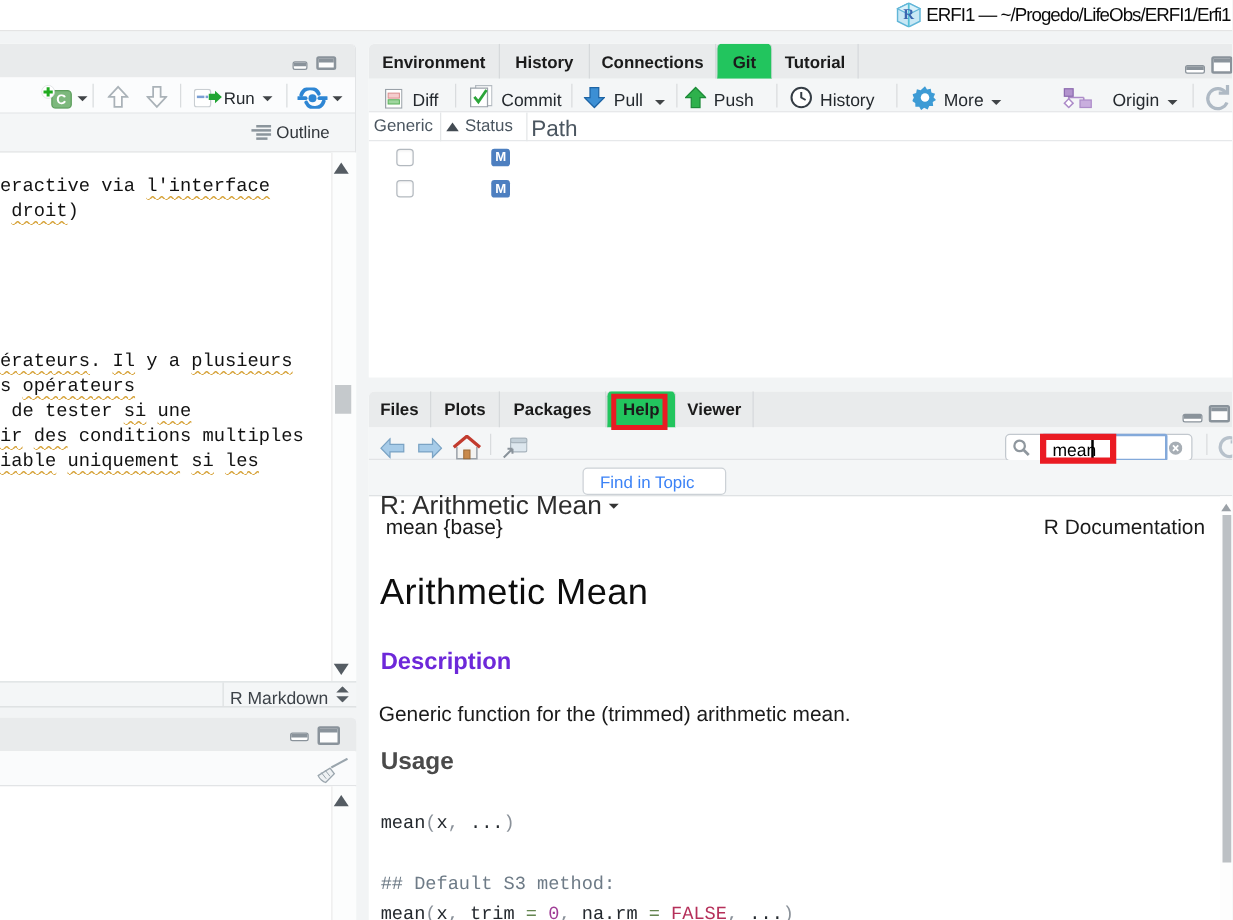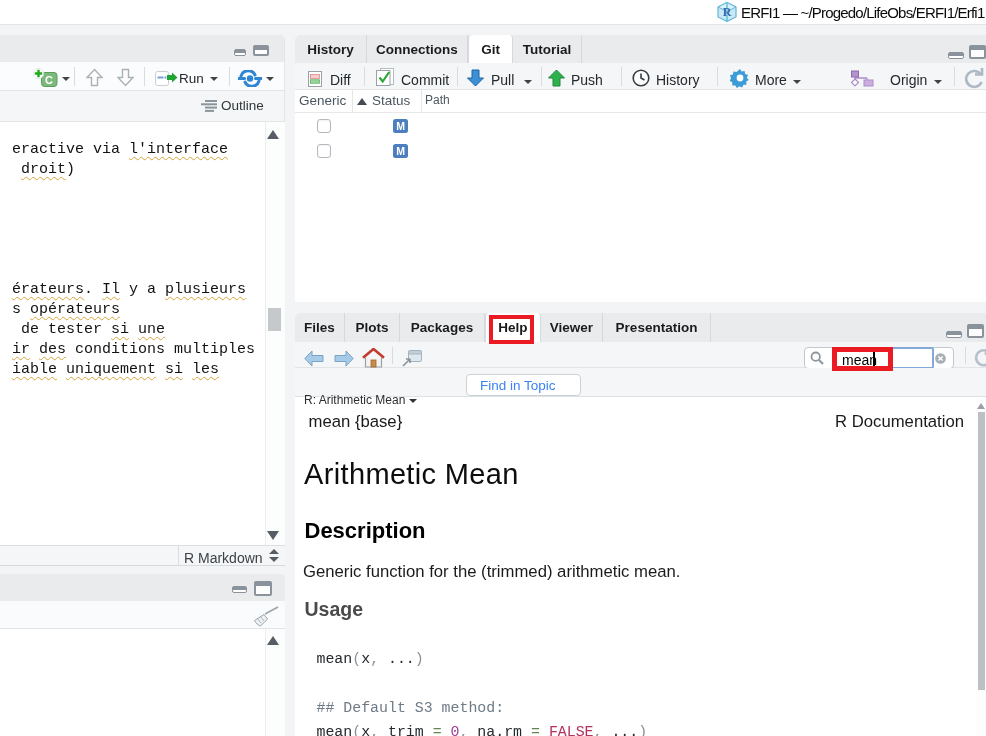--- a/index.html
+++ b/index.html
@@ -1,23 +1,23 @@
 <!DOCTYPE html>
 <html><head>
 <meta charset="utf-8">
 <style>
   * { margin:0; padding:0; box-sizing:border-box; }
   html,body { width:986px; height:736px; overflow:hidden; }
   body { background:#f2f4f5; font-family:"Liberation Sans",sans-serif; position:relative; }
   .abs { position:absolute; }
-  .mono { font-family:"Liberation Mono",monospace;padding-left:12px; }
+  .mono { font-family:"Liberation Mono",monospace; }
   .sp { text-decoration:underline; text-decoration-style:wavy; text-decoration-color:#d7a43c; text-decoration-thickness:1px; text-underline-offset:2.5px; }
   .tabbar { background:#e9ebec; }
   .tab { float:left; height:100%; font-size:13.5px; font-weight:bold; color:#1b1b1b; text-align:center; border-right:1px solid #d6d9db; line-height:29px; }
-  .tab.active { background:#ffffff; border-right:1px solid #d6d9db; border-left:1px solid #d6d9db; border-radius:4px 4px 0 0; }
+  .tab.active { background:#22c55e; border-right:1px solid #d6d9db; border-left:1px solid #d6d9db; border-radius:4px 4px 0 0; }
   .toolbar { background:#f4f6f7; border-bottom:1px solid #e2e4e6; }
   .tsep { position:absolute; width:1px; background:#d9dcde; }
   .lbl { font-size:14px; color:#24292e; }
   .caret { display:inline-block; width:0; height:0; border-left:4px solid transparent; border-right:4px solid transparent; border-top:4px solid #404447; vertical-align:middle; }
   .minbtn { position:absolute; height:7px; border:1px solid #8a939b; border-radius:2px; background:#fff; }
   .minbtn:before { content:""; position:absolute; left:0; top:0; right:0; height:3px; background:#8a939b; }
   .maxbtn { position:absolute; border:2px solid #8a939b; border-radius:2px; background:#fdfdfd; }
   .maxbtn:before { content:""; position:absolute; left:0; top:0; right:0; height:3px; background:#8a939b; }
 </style>
 </head>
@@ -122,20 +122,21 @@
     <line x1="14" y1="8" x2="27" y2="1" stroke="#9aa5ad" stroke-width="1.6"></line>
     <path d="M13 8.5 l3.5 4.5 -7 7 c-2-0.5-5-3-6-5.5 z" fill="#eef1f3" stroke="#9aa5ad" stroke-width="1"></path>
     <path d="M6 12 l4 5 M9 10 l4 5" stroke="#9aa5ad" stroke-width="0.8"></path>
   </svg>
 </div>
 <div class="abs" style="left:265px;top:629px;width:20px;height:107px;background:#fcfdfd;border-left:1px solid #ececec;"></div>
 <div class="abs" style="left:267px;top:636px;width:0;height:0;border-left:6.5px solid transparent;border-right:6.5px solid transparent;border-bottom:9px solid #555c63;"></div>
 
 <div class="abs" style="left:295px;top:35px;width:691px;height:267px;background:#ffffff;border-radius:5px 0 0 0;overflow:hidden;">
   <div class="abs tabbar" style="left:0;top:0;width:691px;height:28px;">
+    <div class="tab" style="width:105px;">Environment</div>
     <div class="tab" style="width:72px;">History</div>
     <div class="tab" style="width:101px;">Connections</div>
     <div class="tab active" style="width:45px;">Git</div>
     <div class="tab" style="width:69px;">Tutorial</div>
   </div>
   <div class="minbtn" style="left:653px;top:17px;width:16px;"></div>
   <div class="maxbtn" style="left:674px;top:10px;width:17px;height:14px;"></div>
   <div class="abs toolbar" style="left:0;top:28px;width:691px;height:27px;"></div>
 
   <svg class="abs" style="left:12.5px;top:36px;" width="14" height="16" viewBox="0 0 14 16">
@@ -195,36 +196,35 @@
     <path d="M17.5 6 A 8 8 0 1 0 18.6 14" fill="none" stroke="#aeb9c4" stroke-width="2.6"></path>
     <path d="M12 6.5 h7 v-6.5" fill="none" stroke="#aeb9c4" stroke-width="2.6"></path>
   </svg>
 
   <div class="abs" style="left:0;top:55px;width:691px;height:23px;background:#fff;border-bottom:1px solid #e6e8ea;"></div>
   <div class="abs" style="left:57px;top:55px;width:1px;height:23px;background:#e4e6e8;"></div>
   <div class="abs" style="left:126px;top:55px;width:1px;height:23px;background:#e4e6e8;"></div>
   <div class="abs" style="left:4px;top:58px;font-size:13.5px;color:#4b5660;">Generic</div>
   <div class="abs" style="left:62px;top:63px;width:0;height:0;border-left:5px solid transparent;border-right:5px solid transparent;border-bottom:7px solid #434b53;"></div>
   <div class="abs" style="left:77px;top:58px;font-size:13.5px;color:#4b5660;">Status</div>
-  <div class="abs" style="left:130px;top:58px;font-size:12px;color:#4b5660;">Path</div>
+  <div class="abs" style="left:130px;top:58px;font-size:18px;color:#4b5660;">Path</div>
 
   <div class="abs" style="left:22px;top:83.5px;width:14px;height:14px;background:#fff;border:1px solid #b3b9bf;border-radius:3px;box-shadow:inset 0 1px 2px rgba(0,0,0,0.06);"></div>
   <div class="abs" style="left:98px;top:84px;width:15px;height:14px;background:#4d7fc0;border-radius:2.5px;color:#fff;font-size:10.5px;font-weight:bold;text-align:center;line-height:14px;">M</div>
   <div class="abs" style="left:22px;top:108.5px;width:14px;height:14px;background:#fff;border:1px solid #b3b9bf;border-radius:3px;box-shadow:inset 0 1px 2px rgba(0,0,0,0.06);"></div>
   <div class="abs" style="left:98px;top:109px;width:15px;height:14px;background:#4d7fc0;border-radius:2.5px;color:#fff;font-size:10.5px;font-weight:bold;text-align:center;line-height:14px;">M</div>
 </div>
 
 <div class="abs" style="left:295px;top:313px;width:691px;height:423px;background:#ffffff;border-radius:5px 0 0 0;overflow:hidden;">
   <div class="abs tabbar" style="left:0;top:0;width:691px;height:29px;">
     <div class="tab" style="width:50px;line-height:30px;">Files</div>
     <div class="tab" style="width:55px;line-height:30px;">Plots</div>
     <div class="tab" style="width:85px;line-height:30px;">Packages</div>
     <div class="tab active" style="width:56px;line-height:30px;">Help</div>
     <div class="tab" style="width:62px;line-height:30px;">Viewer</div>
-    <div class="tab" style="width:108px;line-height:30px;">Presentation</div>
   </div>
   <div class="minbtn" style="left:651px;top:18px;width:16px;"></div>
   <div class="maxbtn" style="left:672px;top:11px;width:17px;height:14px;"></div>
   <div class="abs toolbar" style="left:0;top:29px;width:691px;height:26px;"></div>
 
   <svg class="abs" style="left:9px;top:37px;" width="20" height="17" viewBox="0 0 20 17">
     <path d="M8 1 v4.5 h11 v6 H8 V16 L0.8 8.5 Z" fill="#a6cbe8" stroke="#7aa3c4" stroke-width="1"></path>
   </svg>
   <svg class="abs" style="left:39px;top:37px;" width="20" height="17" viewBox="0 0 20 17">
     <path d="M12 1 v4.5 H1 v6 h11 V16 L19.2 8.5 Z" fill="#a6cbe8" stroke="#7aa3c4" stroke-width="1"></path>
@@ -257,29 +257,29 @@
     <path d="M4 4 L9 9 M9 4 L4 9" stroke="#fff" stroke-width="1.7"></path>
   </svg>
   <div class="tsep" style="left:670px;top:34px;height:17px;"></div>
 
   <svg class="abs" style="left:678px;top:34px;" width="22" height="21" viewBox="0 0 22 21">
     <path d="M16.5 6 A 7.5 7.5 0 1 0 17.6 13.5" fill="none" stroke="#b7c1cb" stroke-width="2.6"></path>
     <path d="M11.5 6.5 h6.5 v-6" fill="none" stroke="#b7c1cb" stroke-width="2.6"></path>
   </svg>
 
   <div class="abs" style="left:0;top:55px;width:691px;height:29px;background:#f4f6f7;border-bottom:1px solid #dfe2e4;"></div>
-  <div class="abs" style="left:9px;top:80px;font-size:12px;color:#2d2d2d;">R: Arithmetic Mean <span class="caret" style="border-top-color:#333;"></span></div>
+  <div class="abs" style="left:9px;top:80px;font-size:21px;color:#2d2d2d;">R: Arithmetic Mean <span class="caret" style="border-top-color:#333;"></span></div>
   <div class="abs" style="left:171px;top:61px;width:115px;height:21.5px;background:#fff;border:1px solid #ccd1d6;border-radius:4px;"></div>
   <div class="abs" style="left:185px;top:64.5px;font-size:13.5px;color:#3b82f6;">Find in Topic</div>
 </div>
 
 <div class="abs" style="left:308.5px;top:413.5px;font-size:16.7px;line-height:1;color:#1a1a1a;">mean {base}</div>
 <div class="abs" style="right:22px;top:413.5px;font-size:16.7px;line-height:1;color:#1a1a1a;">R Documentation</div>
 <div class="abs" style="left:304px;top:459.7px;font-size:29px;line-height:1;letter-spacing:0.35px;color:#0d0d0d;">Arithmetic Mean</div>
-<div class="abs" style="left:304.5px;top:519.6px;font-size:22px;line-height:1;font-weight:bold;color:#000000;">Description</div>
+<div class="abs" style="left:304.5px;top:519.6px;font-size:19px;line-height:1;font-weight:bold;color:#6d28d9;">Description</div>
 <div class="abs" style="left:303px;top:563.9px;font-size:16.7px;line-height:1;color:#1b1b1b;">Generic function for the (trimmed) arithmetic mean.</div>
 <div class="abs" style="left:304.5px;top:599.8px;font-size:19.5px;line-height:1;font-weight:bold;color:#4a4a4a;">Usage</div>
 <pre class="abs mono" style="left:304.5px;top:647px;font-size:14.9px;line-height:24.3px;color:#24292e;">mean<span style="color:#8a9199">(</span>x<span style="color:#8a9199">,</span> ...<span style="color:#8a9199">)</span>
 
 <span style="color:#6e7b87">## Default S3 method:</span>
 mean<span style="color:#8a9199">(</span>x<span style="color:#8a9199">,</span> trim <span style="color:#648550">=</span> <span style="color:#a03d96">0</span><span style="color:#8a9199">,</span> na.rm <span style="color:#648550">=</span> <span style="color:#b5305a">FALSE</span><span style="color:#8a9199">,</span> ...<span style="color:#8a9199">)</span></pre>
 
 <div class="abs" style="left:976px;top:397px;width:10px;height:339px;background:#fdfdfd;"></div>
 <div class="abs" style="left:977px;top:403px;width:0;height:0;border-left:4px solid transparent;border-right:4px solid transparent;border-bottom:6px solid #9aa0a6;"></div>
 <div class="abs" style="left:977.5px;top:412px;width:7px;height:278px;background:#bcc0c4;"></div>

